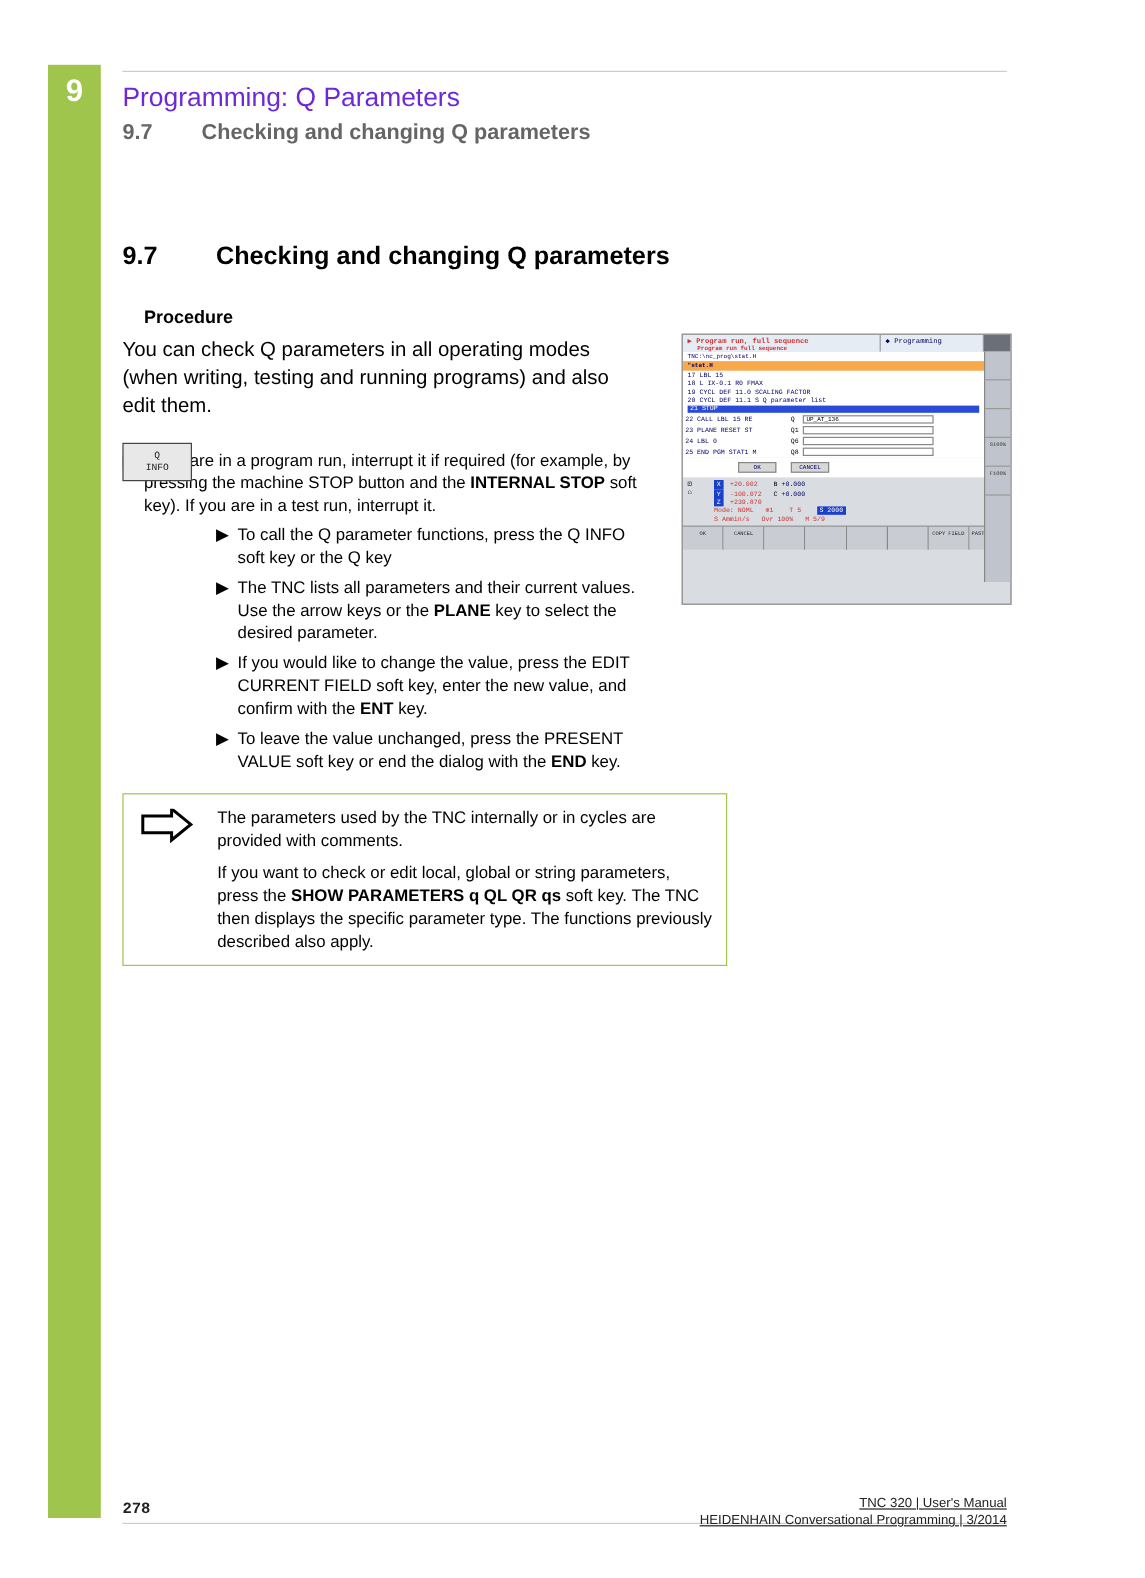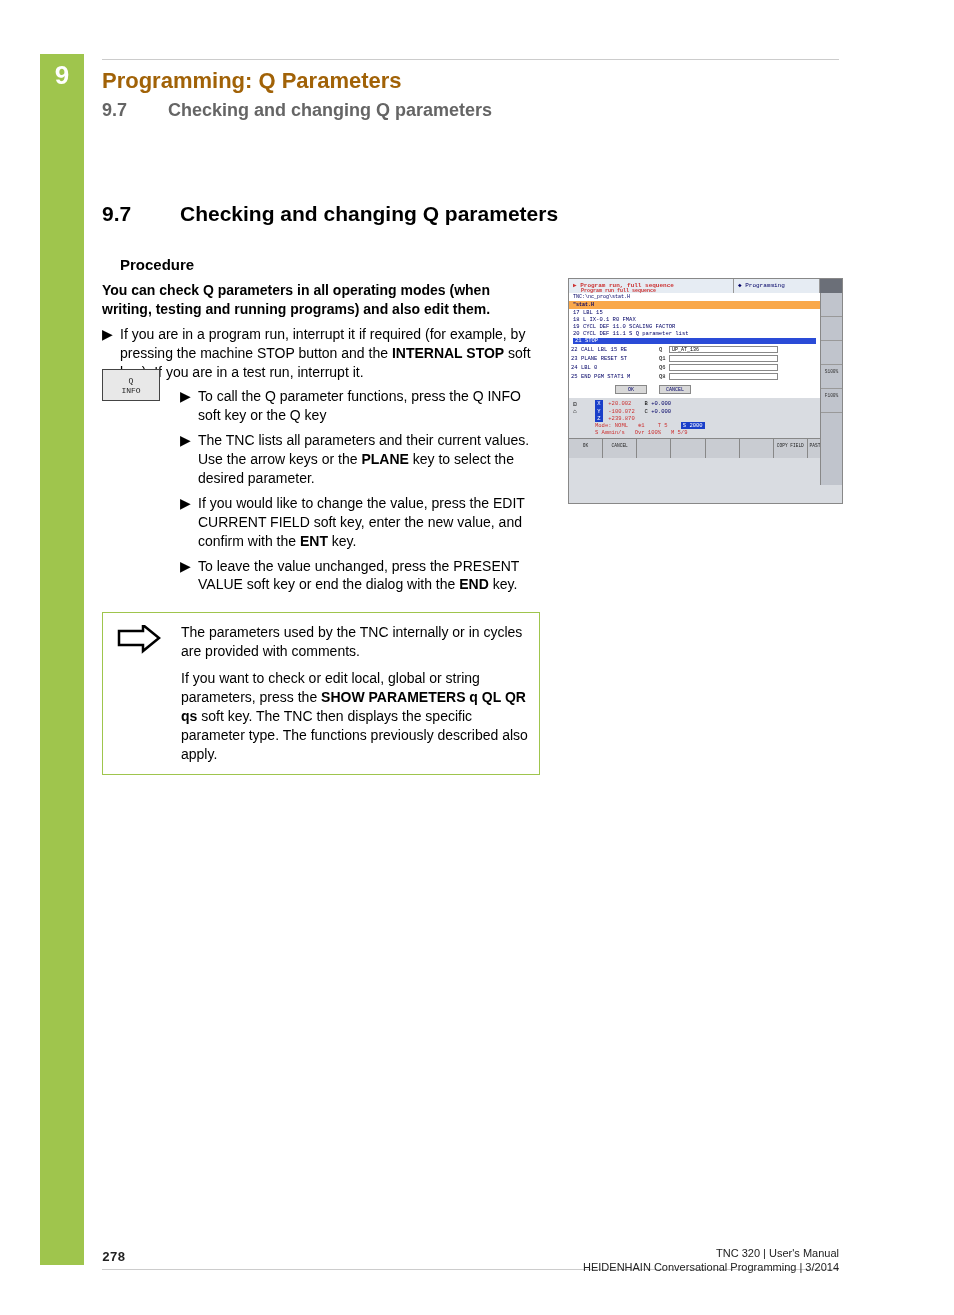--- a/index.html
+++ b/index.html
@@ -30,22 +30,22 @@
     font-weight: bold;
   }
   .header {
     position: absolute;
     left: 102px;
     top: 68px;
     right: 60px;
   }
   .header-title {
     font-size: 22px;
-    font-weight: bold;
-    color: #a16207;
+    font-weight: normal;
+    color: #6d28d9;
   }
   .header-sub {
     font-size: 18px;
     font-weight: bold;
     color: #656565;
     margin-top: 6px;
   }
   .header-sub .sn { display: inline-block; width: 66px; }
   .hr {
     position: absolute;
@@ -66,25 +66,24 @@
     margin-bottom: 30px;
   }
   .section-title .sn { display: inline-block; width: 78px; }
   .h3 {
     font-size: 15px;
     font-weight: bold;
     margin-bottom: 8px;
     margin-left: 18px;
   }
   .body-text {
-    font-size: 14px;
+    font-size: 17px;
     line-height: 1.35;
     width: 430px;
-    margin-bottom: 6px;
-    font-weight: bold;
+    margin-bottom: 24px;
   }
   .bullet-row {
     display: flex;
     font-size: 14px;
     line-height: 1.35;
     width: 430px;
     margin-bottom: 6px;
   }
   .bullet-row .bm { width: 18px; flex-shrink: 0; }
   .bullet-row .bt { flex: 1; }
@@ -103,21 +102,21 @@
     background: #e8e8e8;
     font-family: "Courier New", monospace;
     font-size: 8px;
     text-align: center;
     padding-top: 6px;
     line-height: 1.2;
     color: #222;
   }
   .note-box {
     border: 1px solid #9fc54d;
-    width: 438px;
+    width: 504px;
     margin-top: 18px;
     padding: 10px 10px 10px 78px;
     position: relative;
     font-size: 14px;
     line-height: 1.35;
   }
   .note-box .arrow {
     position: absolute;
     left: 14px;
     top: 12px;
@@ -286,20 +285,21 @@
     font-weight: bold;
     font-size: 13px;
     font-family: Liberation Mono, monospace;
   }
   .footer .ftext {
     position: absolute;
     right: 0;
     top: -4px;
     text-align: right;
     line-height: 1.3;
+    text-decoration: underline;
   }
   .footer-line {
     position: absolute;
     left: 102px;
     right: 115px;
     bottom: 45px;
     border-top: 1px solid #ccc;
   }
 </style>
 </head>

